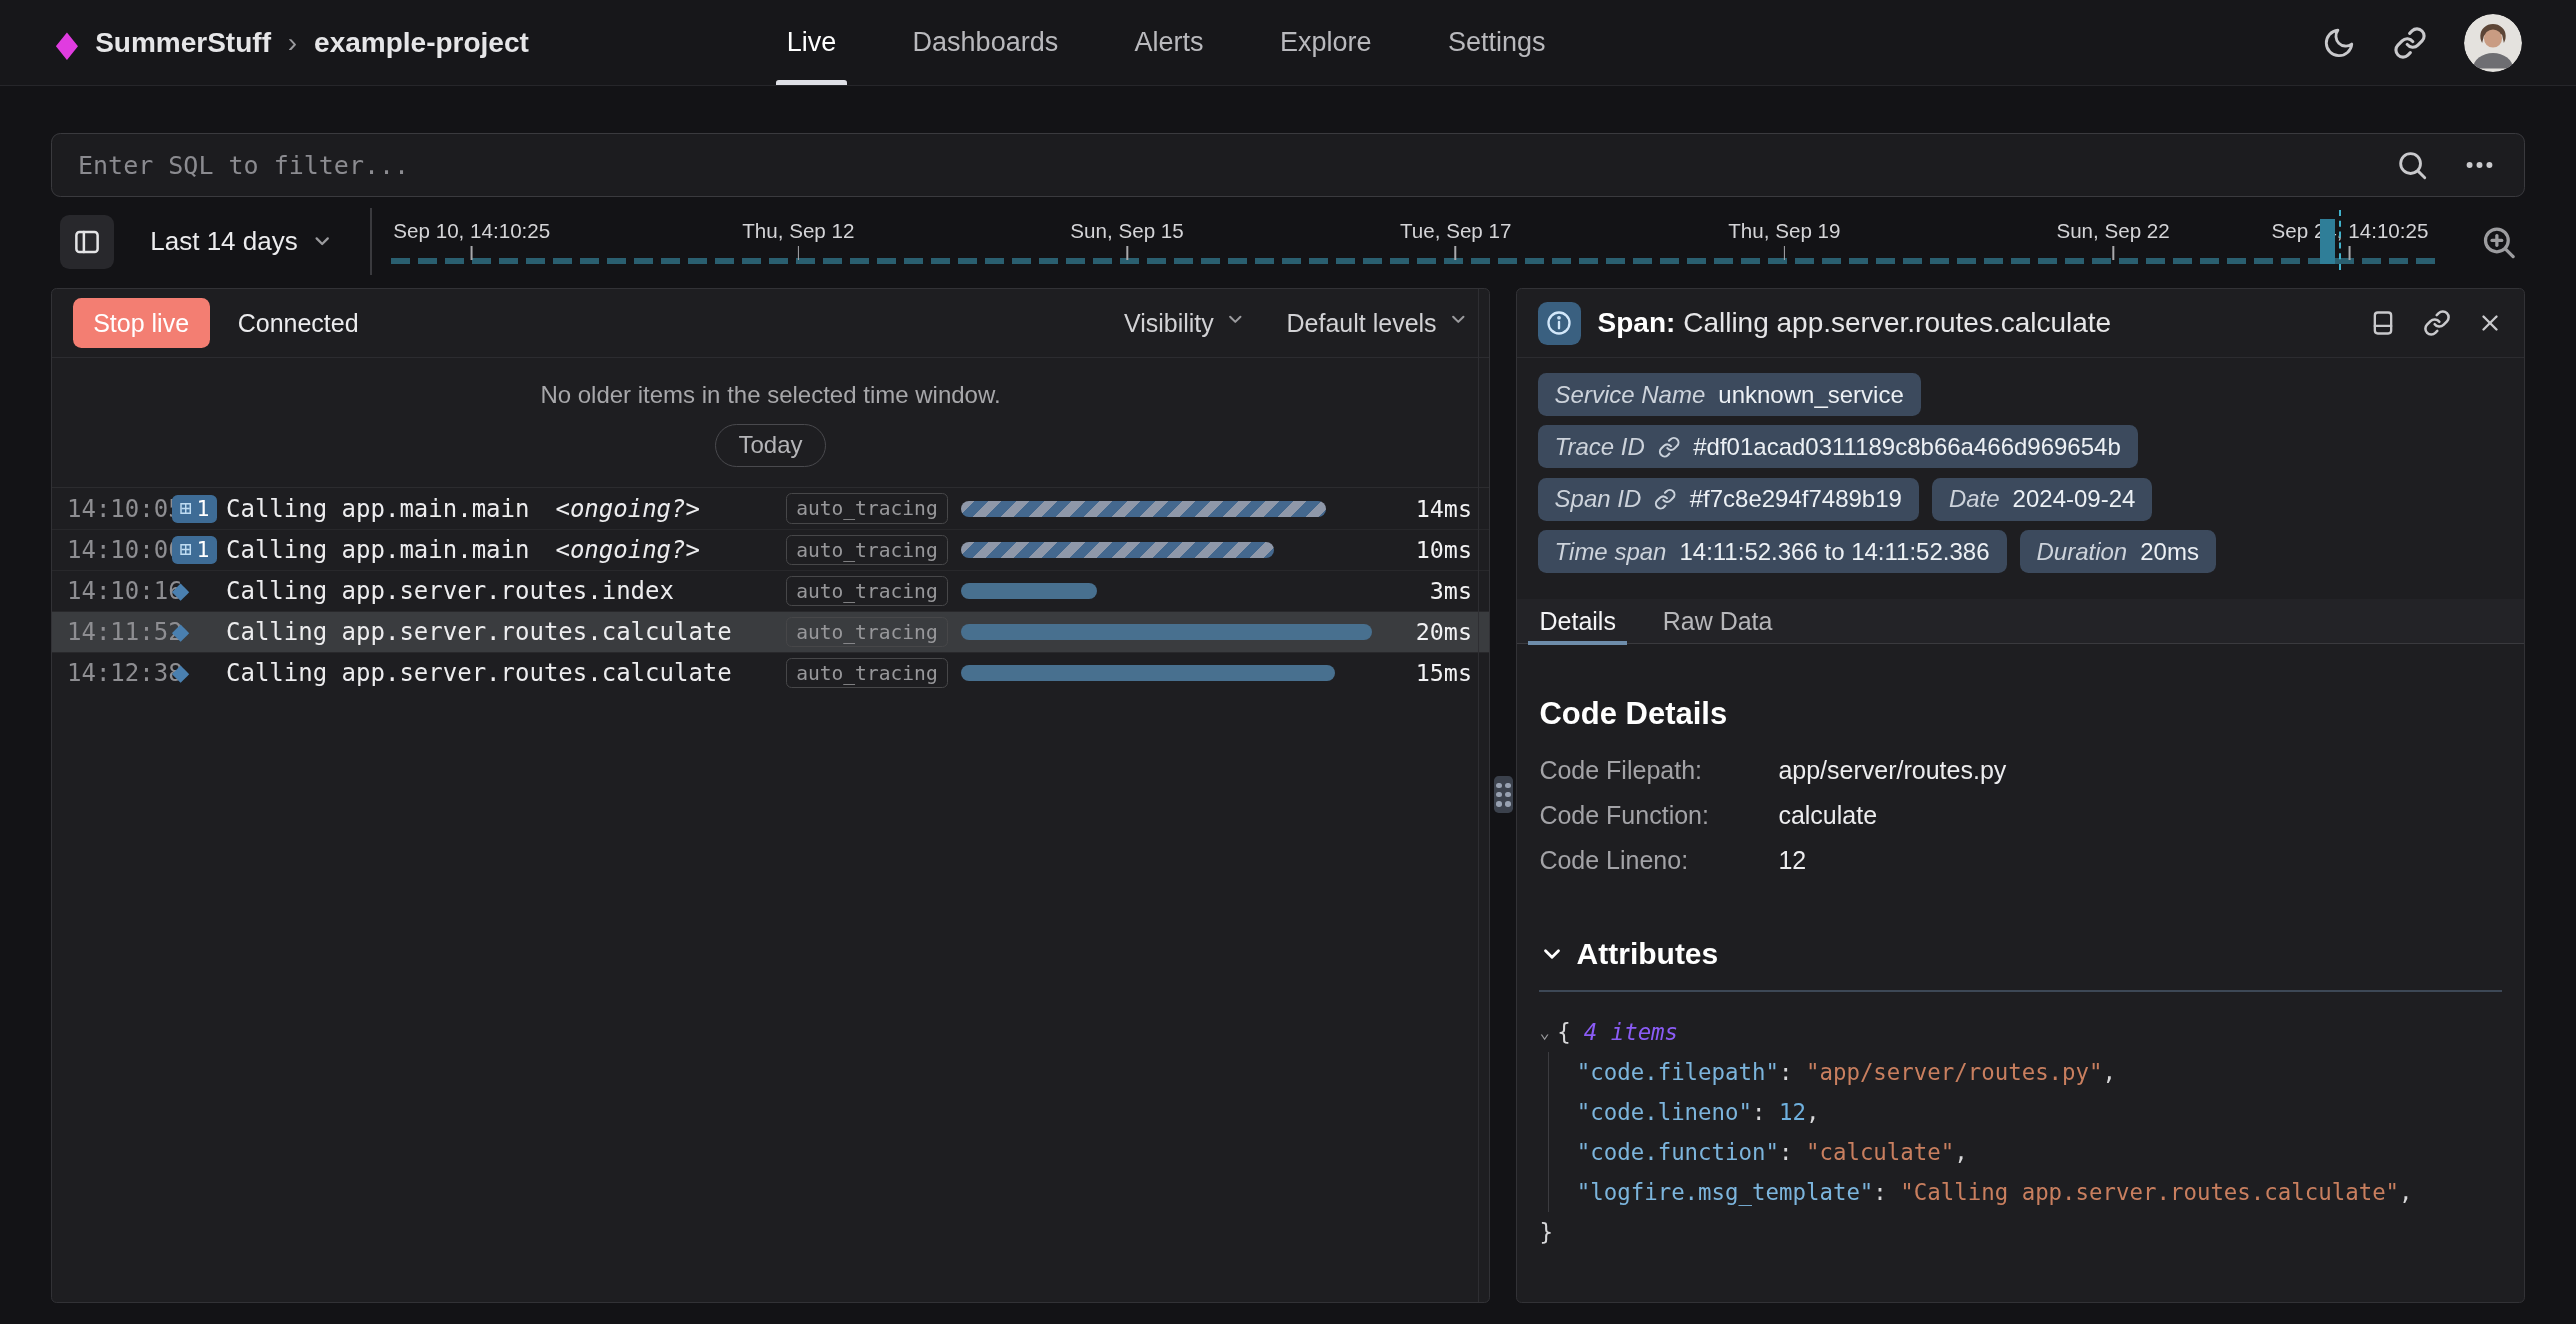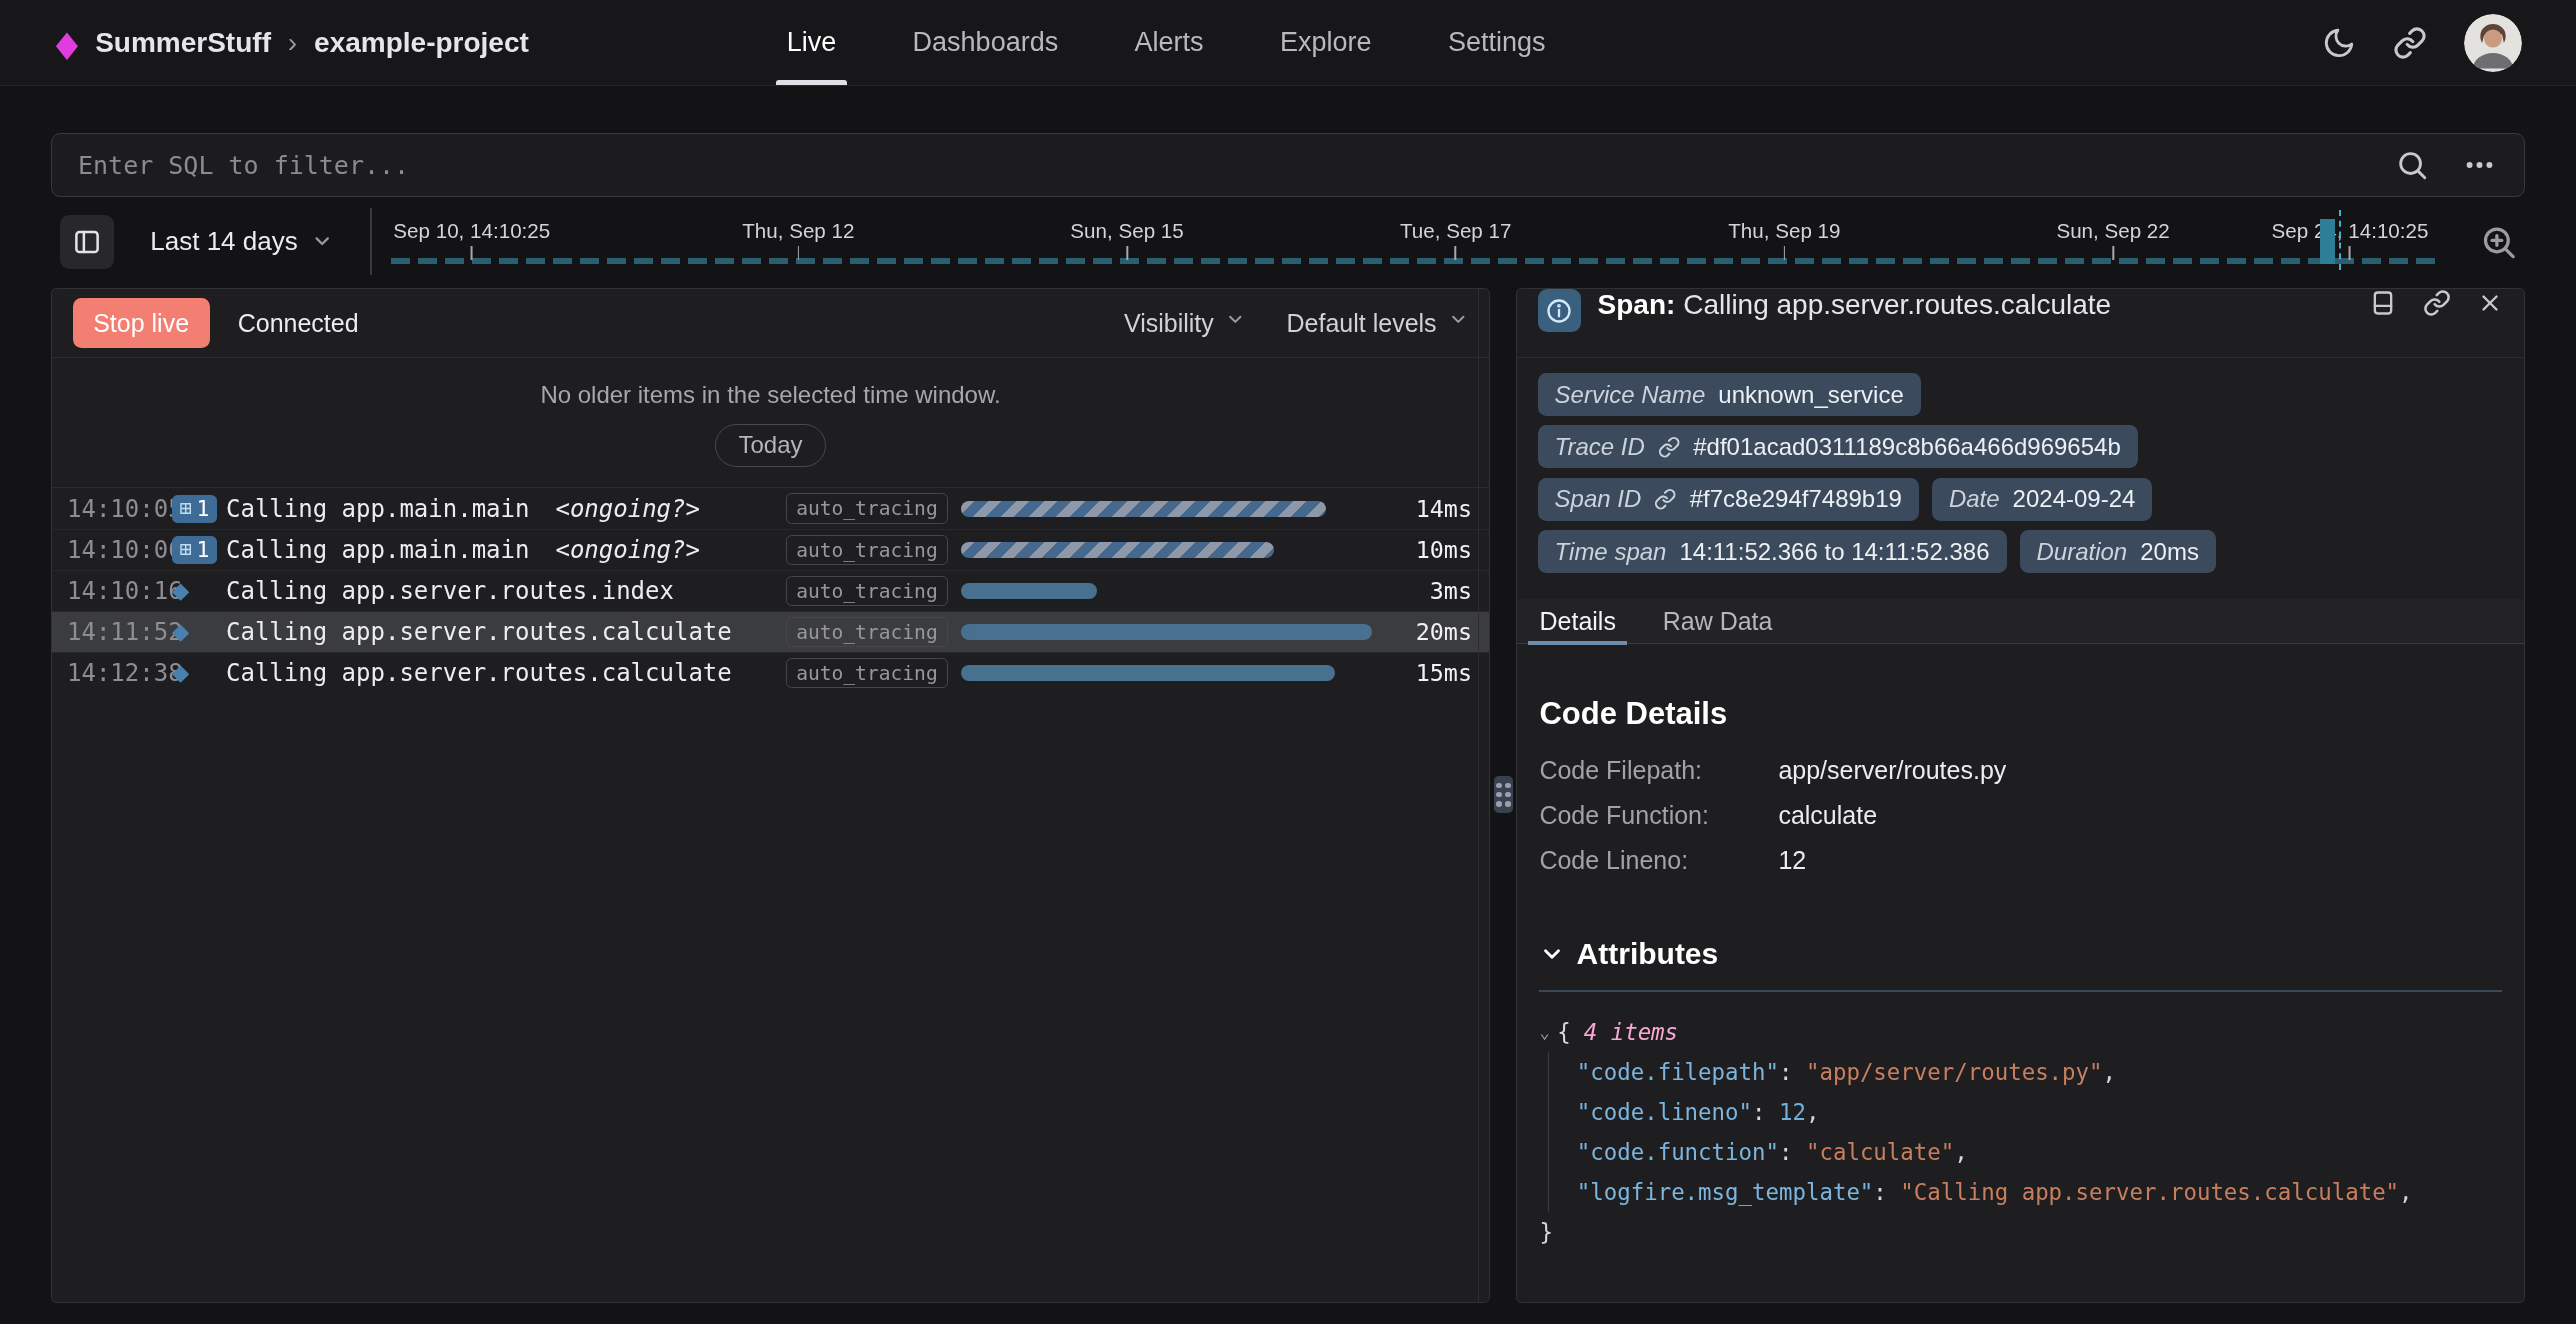--- a/index.html
+++ b/index.html
@@ -93,21 +93,21 @@
   .row .ongoing { font-size:24px; font-style:italic; color:#ededef; margin-left:26px; }
   .row .tag { flex:none; border:1.9px solid #474749; border-radius:5.6px; color:#98989b;
               font-size:19.6px; padding:2.8px 9.3px; margin-right:13px; }
   .barbox { width:425px; flex:none; display:flex; align-items:center; }
   .bar { height:16px; border-radius:8.4px; background:#48708f; }
   .bar.striped { background:repeating-linear-gradient(135deg,#8f98a9 0 9.3px,#44688e 9.3px 19.6px); }
   .row .dur { width:86px; flex:none; text-align:right; font-size:23.4px; color:#f2f2f4; }
   .scroll-gutter { position:absolute; right:0; top:0; bottom:0; width:11.2px; border-left:0.9px solid #2e2e32; }
 
   
-  .rp-header { height:69px; border-bottom:1.9px solid #2c2c30; display:flex; align-items:flex-start;
+  .rp-header { height:69px; border-bottom:1.9px solid #2c2c30; display:flex; align-items:center;
                padding:0 20.6px; flex:none; }
   .info-chip { width:43px; height:43px; border-radius:9.3px; background:#3a6080; color:#d3e8fa;
                display:flex; align-items:center; justify-content:center; flex:none; }
   .rp-title { margin-left:17px; font-size:28px; color:#e6e6e8; white-space:nowrap; overflow:hidden; }
   .rp-title b { color:#ffffff; }
   .rp-actions { margin-left:auto; display:flex; align-items:center; gap:26px; color:#d8d8da; }
 
   .badges { padding:15px 20.6px 5.6px; }
   .badge-row { display:flex; gap:13px; margin-bottom:9.3px; }
   .badge { display:inline-flex; align-items:center; gap:13px; background:#3c4a5d;
@@ -130,21 +130,21 @@
   .kv .k { font-size:25px; color:#a3a3a7; }
   .kv .v { font-size:25px; color:#ededef; }
 
   .attr-h { display:flex; align-items:center; gap:11.2px; margin-top:62px; cursor:pointer; }
   .attr-h .txt { font-size:30px; font-weight:700; color:#ffffff; }
   .attr-divider { height:1.9px; background:#3d4856; margin-top:18.7px; }
 
   .json { margin-top:20.6px; font-size:22.4px; line-height:40px; }
   .j-root { display:flex; align-items:center; gap:7.5px; color:#d8d8da; }
   .j-caret { color:#9a9a9d; font-size:17px; cursor:pointer; }
-  .j-items { color:#f9a8d4; font-style:italic; margin-left:5.6px; }
+  .j-items { color:#8b5cf6; font-style:italic; margin-left:5.6px; }
   .j-children { margin-left:8.4px; border-left:1.9px solid #3c3c40; padding-left:28px; }
   .j-key { color:#7cb5dd; }
   .j-sep, .j-comma { color:#d8d8da; }
   .j-str { color:#c97f5f; }
   .j-num { color:#6fb0de; }
   .j-close { color:#d8d8da; }
 </style>
 </head>
 <body>
 

